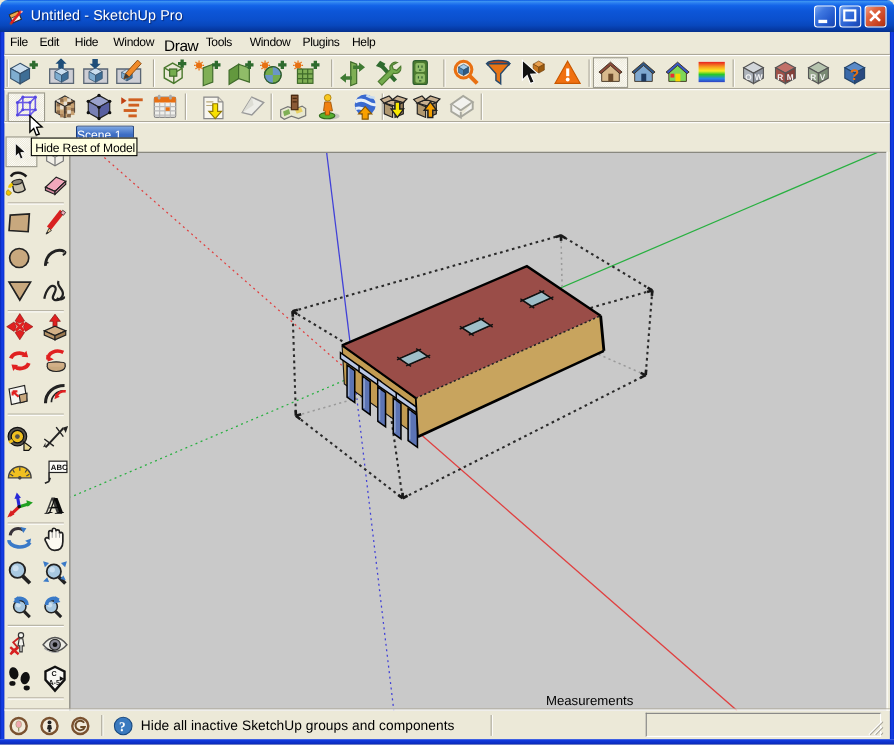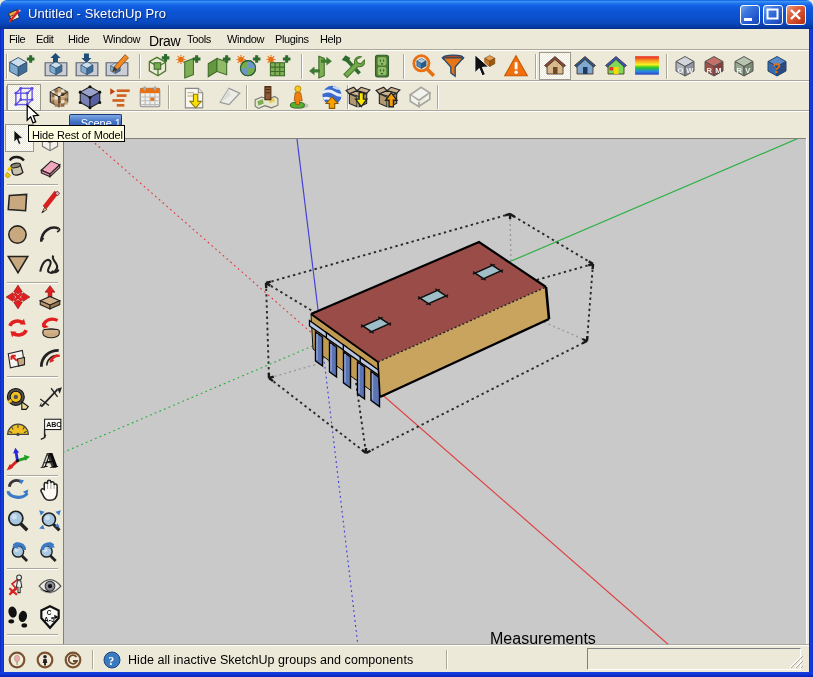--- a/index.html
+++ b/index.html
@@ -337,21 +337,21 @@
     <path d="M20 8.5l-7 3V21l7-3z" fill="#99815E" stroke="#222"></path>
     <path d="M4 9L1 6l7-3 3 3zM20 8.5l3-3-8-2.5-4 3z" fill="#C8B090" stroke="#222"></path>
     <path d="M13 21v-6h-3.2L15 8l5.2 7H17v6z" fill="#F5A000" stroke="#222" stroke-width="1.2"></path>
   </svg>
 <svg style="position:absolute;left:407px;top:84px" width="26" height="26" viewBox="0 0 24 24">
     <g fill="#F2F2EE" stroke="#A8A89E" stroke-width="1.6">
       <path d="M3 10L13 3l8 5-10 7z"></path>
       <path d="M3 10v6l8 5v-4.5M21 8v6l-10 6.5"></path>
     </g>
   </svg>
-<span style="left:69px;top:114px;width:53px;height:17px;background:linear-gradient(180deg,#7FA8E4,#3E6EC4 45%,#2E5CB0);border:1px solid #1A3A7A;border-bottom:none;border-radius:2px 2px 0 0;color:#fff;font-size:11px;text-align:right;line-height:16px">Scene 1</span>
+<span style="left:69px;top:114px;width:53px;height:17px;background:linear-gradient(180deg,#7FA8E4,#3E6EC4 45%,#2E5CB0);border:1px solid #1A3A7A;border-bottom:none;border-radius:2px 2px 0 0;color:#fff;font-size:11px;text-align:left;line-height:16px">Scene 1</span>
 <div style="left:63px;top:138px;width:743px;height:508px;background:#C9C9C9;border-left:1px solid #828177;border-top:1px solid #828177"></div>
 <div style="left:806px;top:138px;width:3px;height:508px;background:#ECE9D8;border-left:1px solid #fff"></div>
 <svg style="position:absolute;left:64px;top:139px" width="742" height="507" viewBox="64 139 742 507">
     <g stroke-width="1.15" fill="none">
       <path d="M322 342L297 139" stroke="#4040D8"></path>
       <path d="M322 342L358 646" stroke="#4040D8" stroke-dasharray="1.8 3.2"></path>
       <path d="M322 342L806 135" stroke="#28B040"></path>
       <path d="M322 342L64 452" stroke="#28B040" stroke-dasharray="1.8 3.2"></path>
       <path d="M322 342L670 646" stroke="#E04040"></path>
       <path d="M322 342L90 139" stroke="#E04040" stroke-dasharray="1.8 3.2"></path>
@@ -633,21 +633,21 @@
     <path d="M12.5 6A4.3 4.3 0 1 0 13 10h-4" stroke="#6A4A28" stroke-width="1.8" fill="none"></path>
   </svg>
 <div class="vsep" style="left:92px;top:650px;height:19px"></div>
 <svg style="position:absolute;left:103px;top:651px" width="18" height="18" viewBox="0 0 18 18">
     <circle cx="9" cy="9" r="8" fill="#3A7ABF"></circle>
     <circle cx="9" cy="9" r="8" fill="none" stroke="#1A4A80"></circle>
     <text x="5.2" y="13.5" font-size="12" font-weight="bold" fill="#fff" font-family="Liberation Serif">?</text>
   </svg>
 <span style="left:128px;top:653px;font-size:12.5px;letter-spacing:0.05px;color:#000">Hide all inactive SketchUp groups and components</span>
 <div class="vsep" style="left:446px;top:650px;height:19px"></div>
-<span style="left:490px;top:630px;width:92px;font-size:16px;color:#000;text-align:left">Measurements</span>
+<span style="left:490px;top:630px;width:92px;font-size:12px;color:#000;text-align:center">Measurements</span>
 <div style="left:587px;top:648px;width:214px;height:22px;background:#ECE9D8;border:1px solid;border-color:#808080 #fff #fff #808080"></div>
 <svg style="position:absolute;left:787px;top:653px" width="16" height="16" viewBox="0 0 16 16">
     <g stroke="#fff" stroke-width="1.6">
       <path d="M15 3L3 15M15 8L8 15M15 13l-2 2"></path>
     </g>
     <g stroke="#A8A598" stroke-width="1">
       <path d="M16 3L4 15M16 8L9 15M16 13l-2 2"></path>
     </g>
   </svg>
 <div style="left:28px;top:125px;width:97px;height:17px;background:#FFFFE1;border:1px solid #000;z-index:60"></div>

